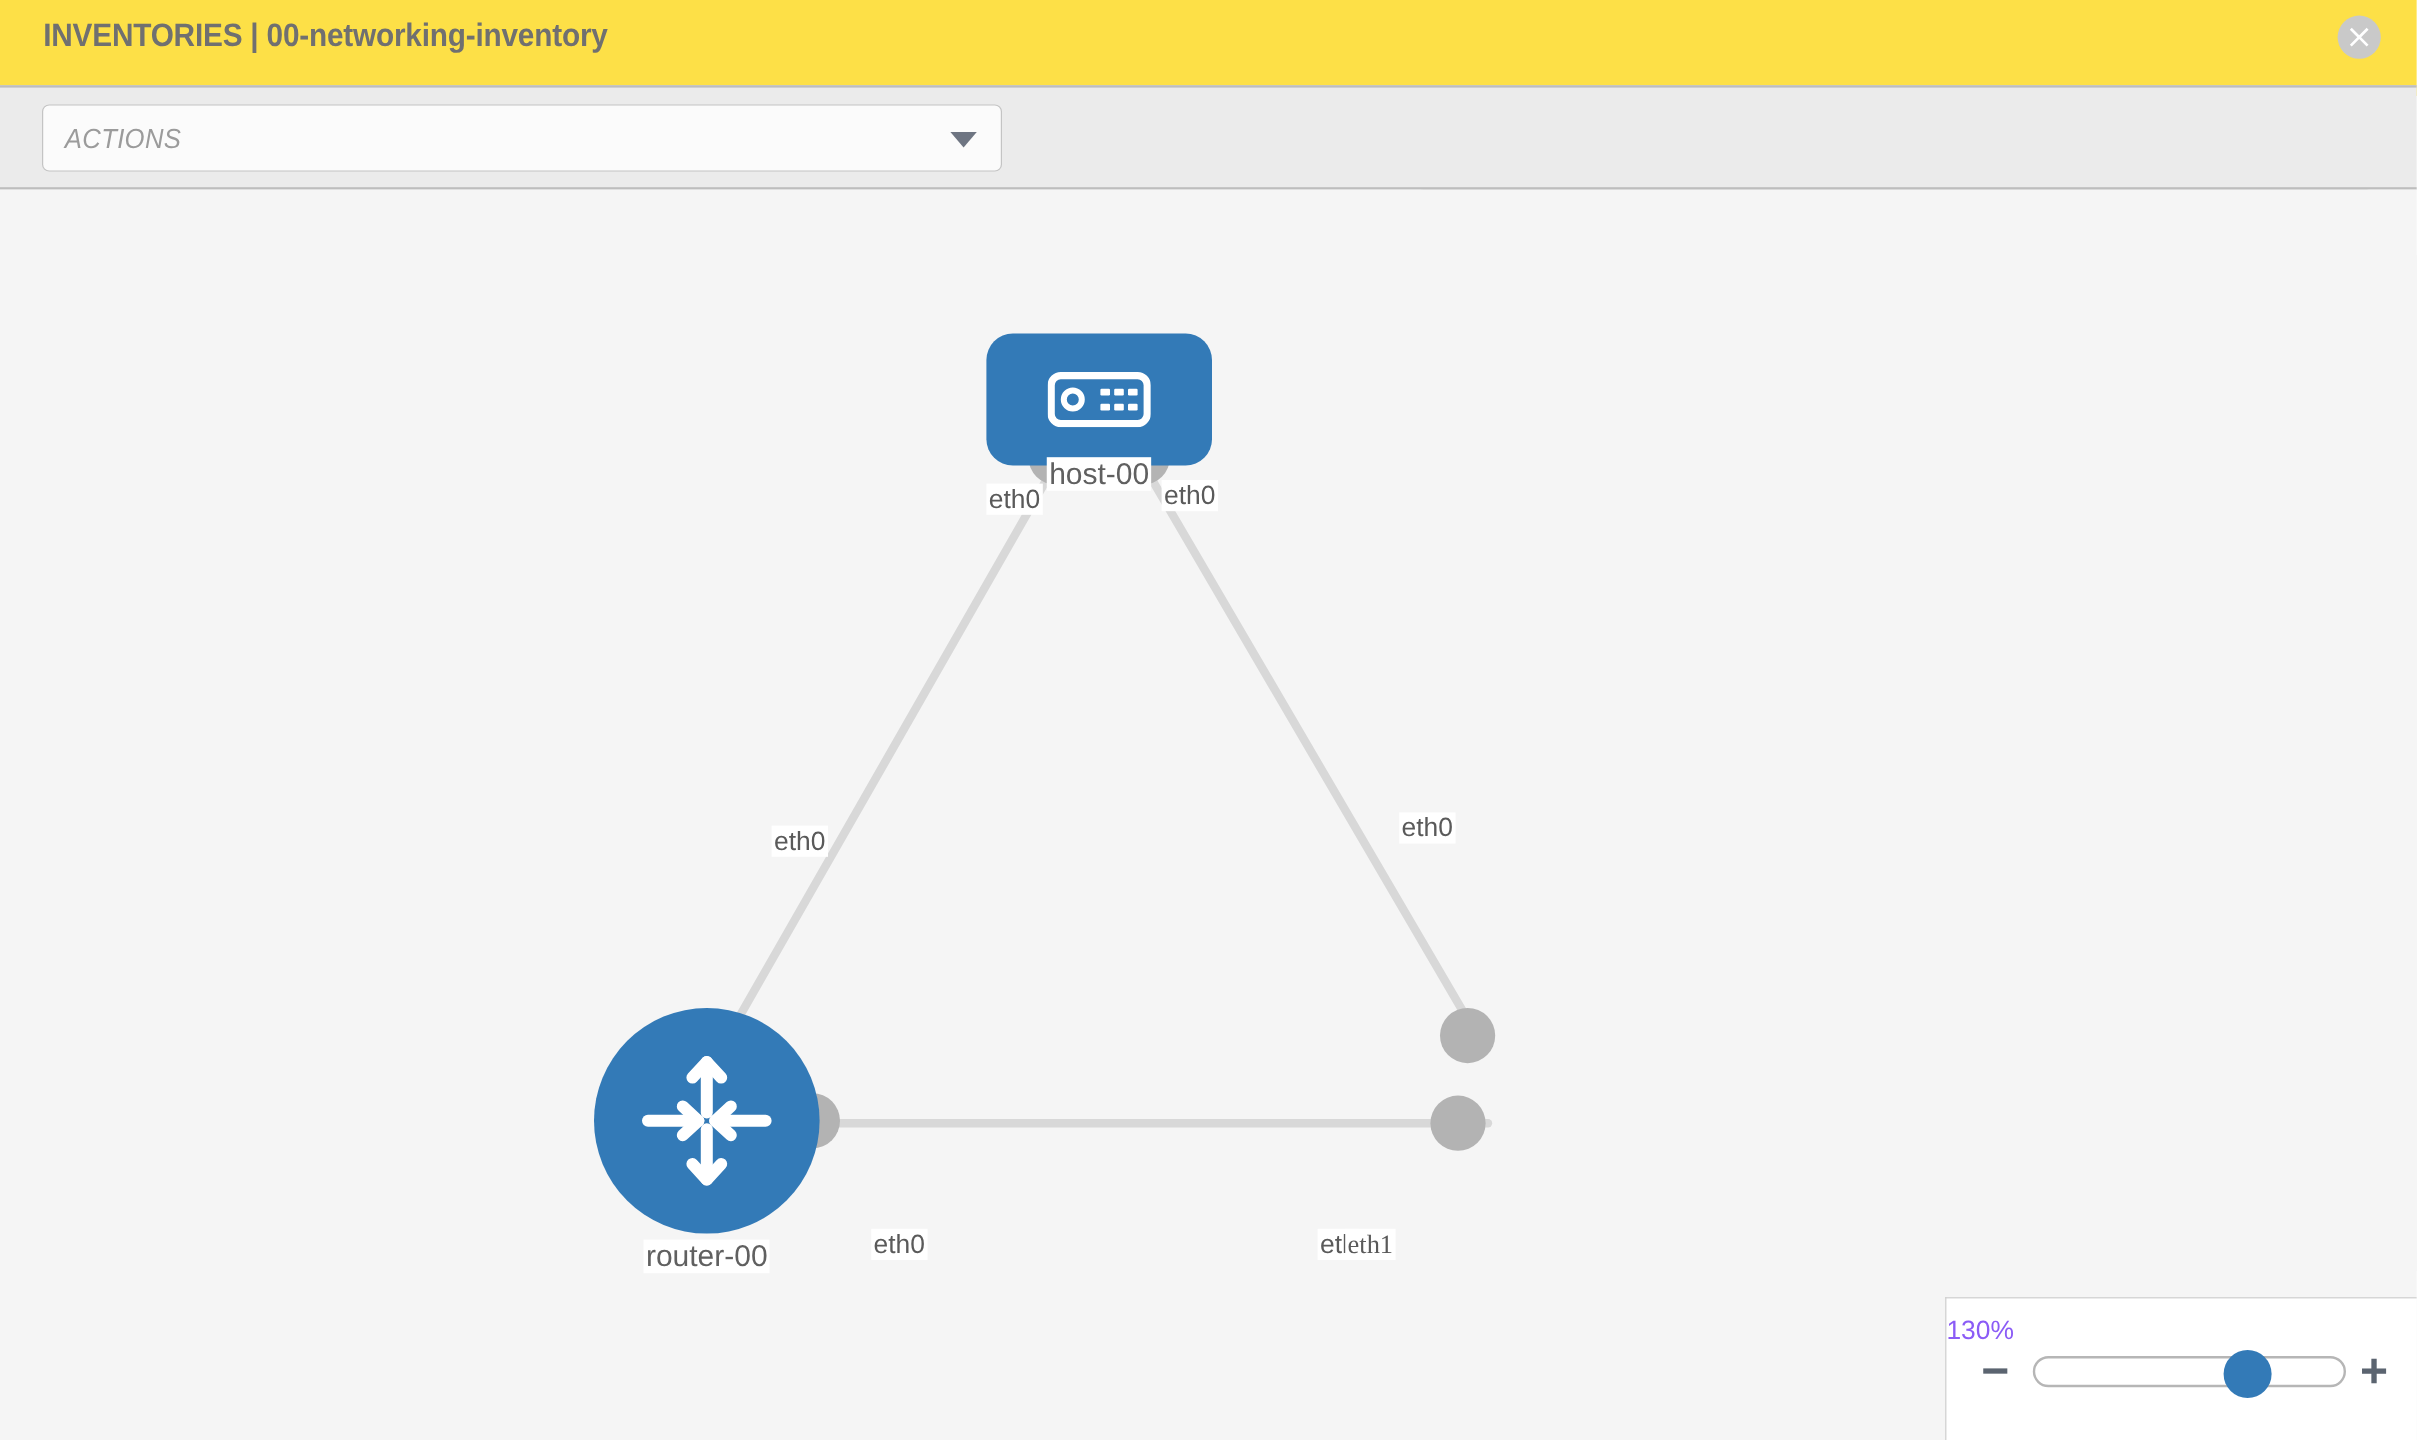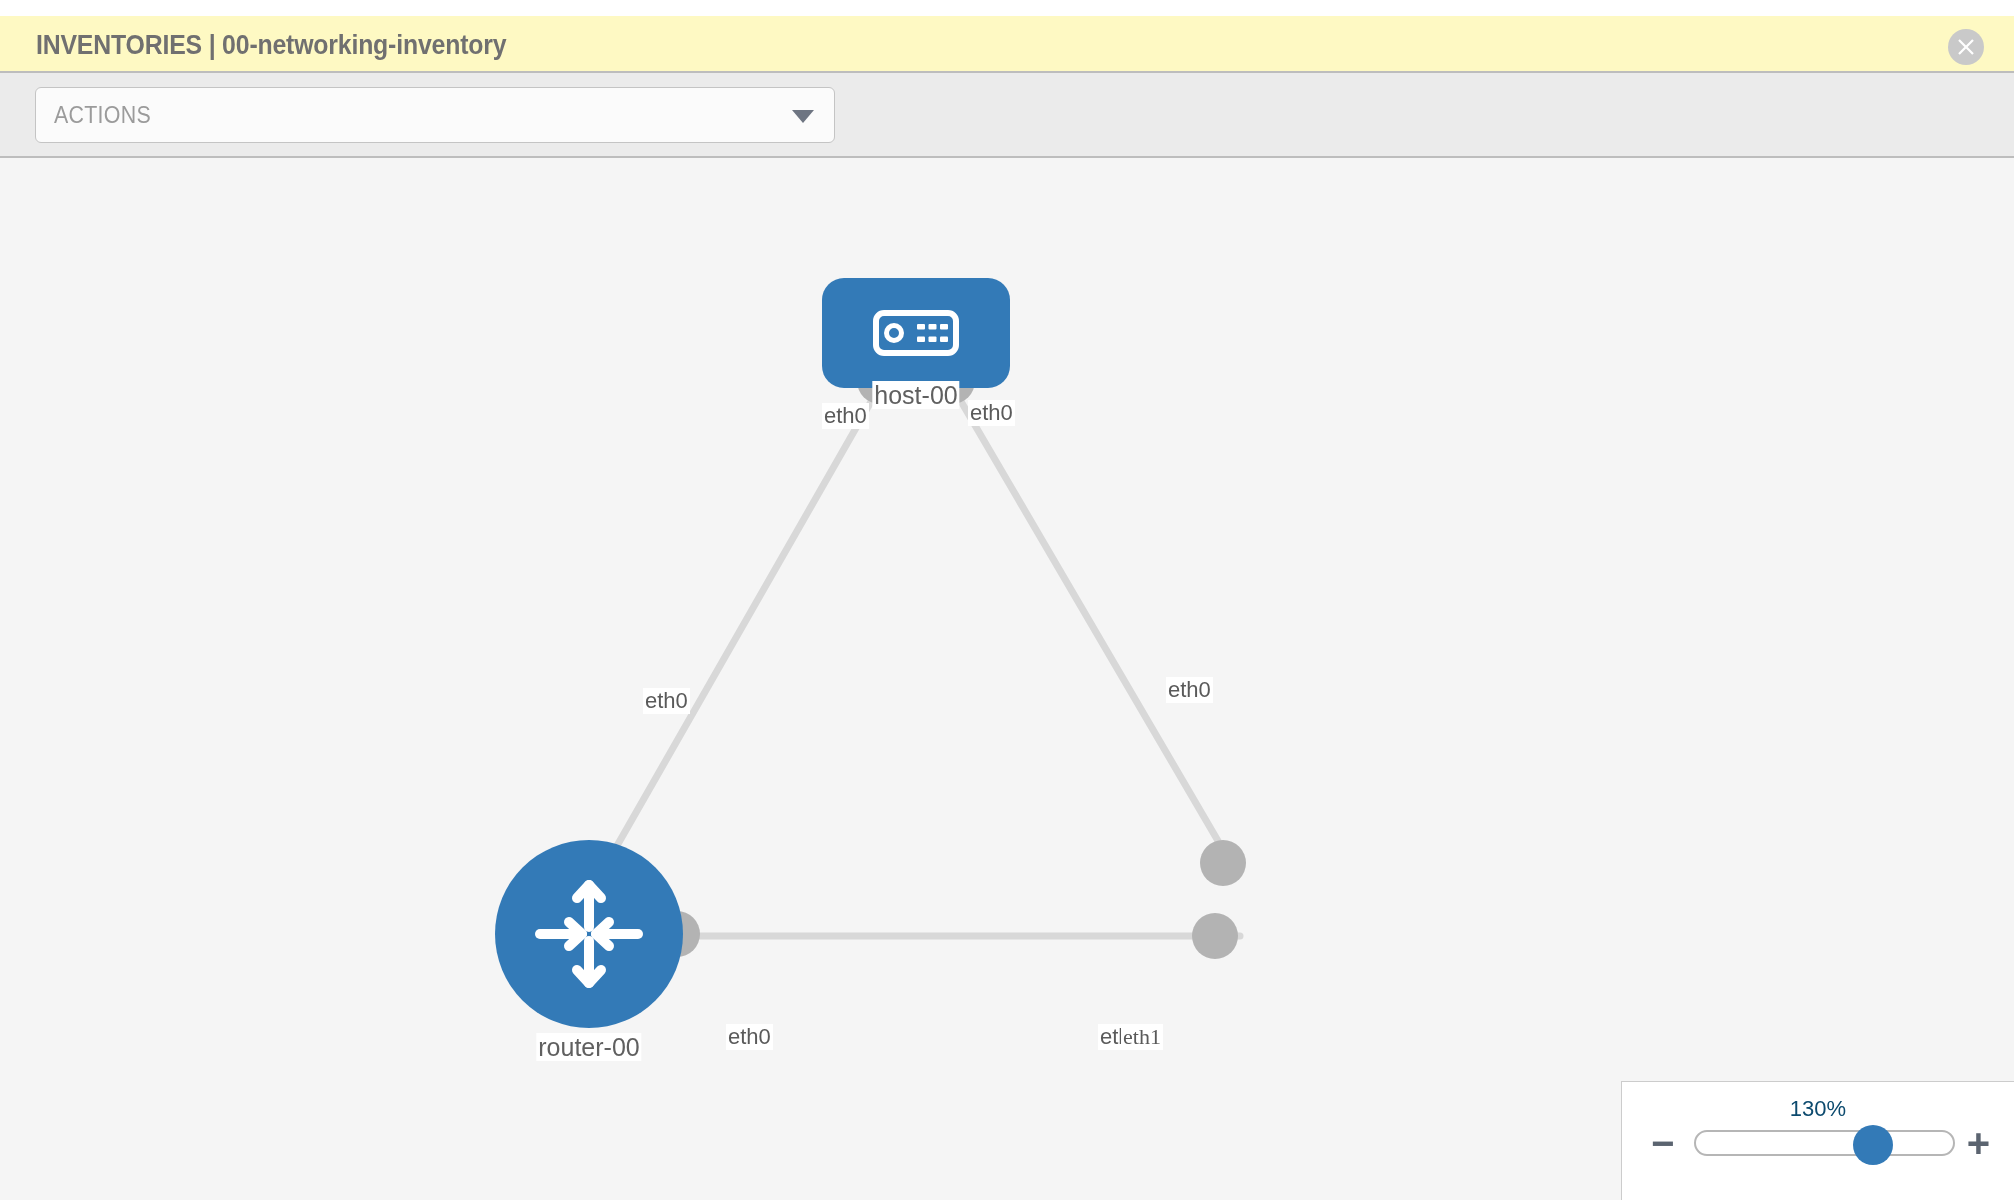--- a/index.html
+++ b/index.html
@@ -6,23 +6,23 @@
   html, body {
     width: 2014px; height: 1200px;
     font-family: "Liberation Sans", sans-serif;
     background: #ffffff;
     overflow: hidden;
   }
   #app { position: relative; width: 2014px; height: 1200px; }
 
   
   .header {
-    position: absolute; left: 0; top: 16px;
+    position: absolute; left: 0; top: 0;
     width: 2014px; height: 80px;
-    background: #fef9c3;
+    background: #fde047;
   }
   .header-title {
     position: absolute; left: 36px; top: 14px;
     font-size: 27px;
     font-weight: bold;
     color: #707070;
     letter-spacing: -0.2px;
     transform: scaleX(0.92);
     transform-origin: left center;
     white-space: nowrap;
@@ -36,20 +36,21 @@
   }
   .close-btn svg { display: block; }
 
   
   .toolbar {
     position: absolute; left: 0; top: 71px;
     width: 2014px; height: 87px;
     background: #ebebeb;
     border-top: 2px solid #bdbdbd;
     border-bottom: 2px solid #bdbdbd;
+    font-style: italic;
   }
   .actions-select {
     position: absolute; left: 35px; top: 14px;
     width: 800px; height: 56px;
     background: #fbfbfb;
     border: 1px solid #c4c4c4;
     border-radius: 6px;
     cursor: pointer;
   }
   .actions-label {
@@ -155,22 +156,21 @@
   .zoom-panel {
     position: absolute;
     left: 1621px; top: 1081px;
     width: 393px; height: 119px;
     background: #ffffff;
     border: 1px solid #cccccc;
     border-right: none; border-bottom: none;
   }
   .zoom-pct {
     position: absolute; left: 0; right: 0; top: 14px;
-    text-align: center;
-    font-size: 22px; color: #0c4a6e;
+    font-size: 22px; color: #8b5cf6;
   }
   .zoom-minus, .zoom-plus {
     position: absolute; top: 44px;
     color: #5b6470;
     font-size: 40px;
     font-weight: bold;
     line-height: 34px;
     cursor: pointer;
     user-select: none;
   }

